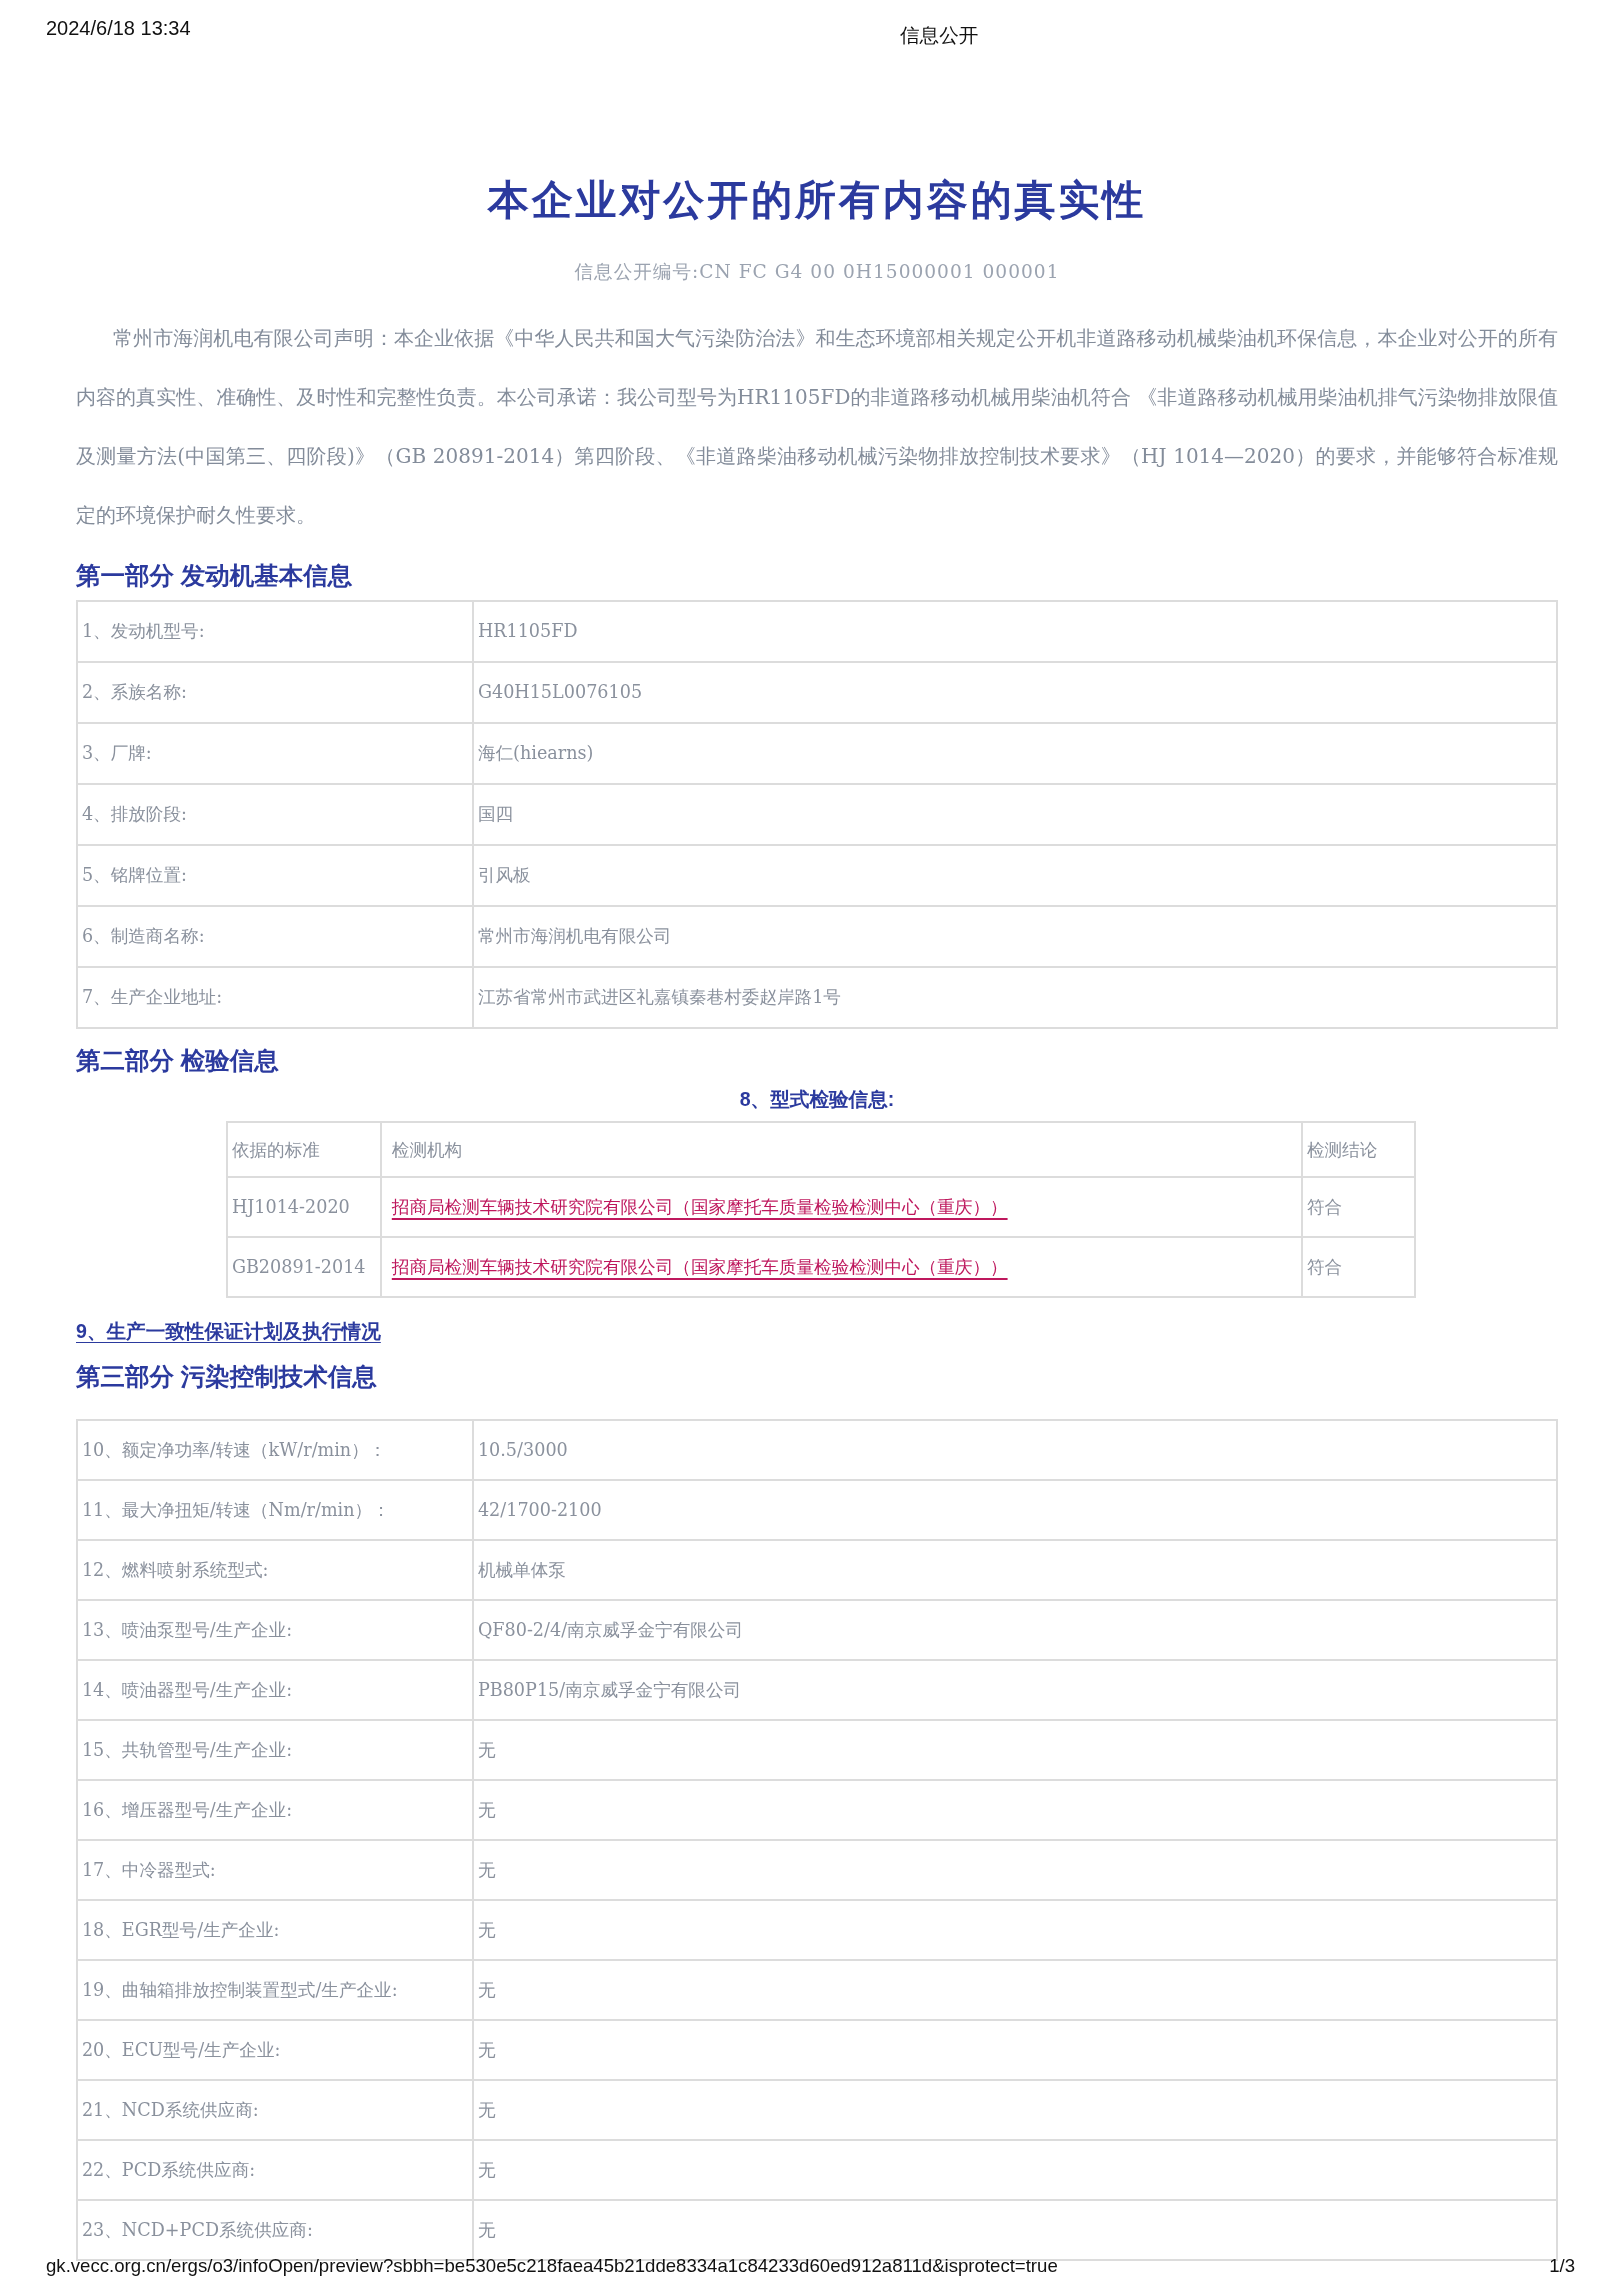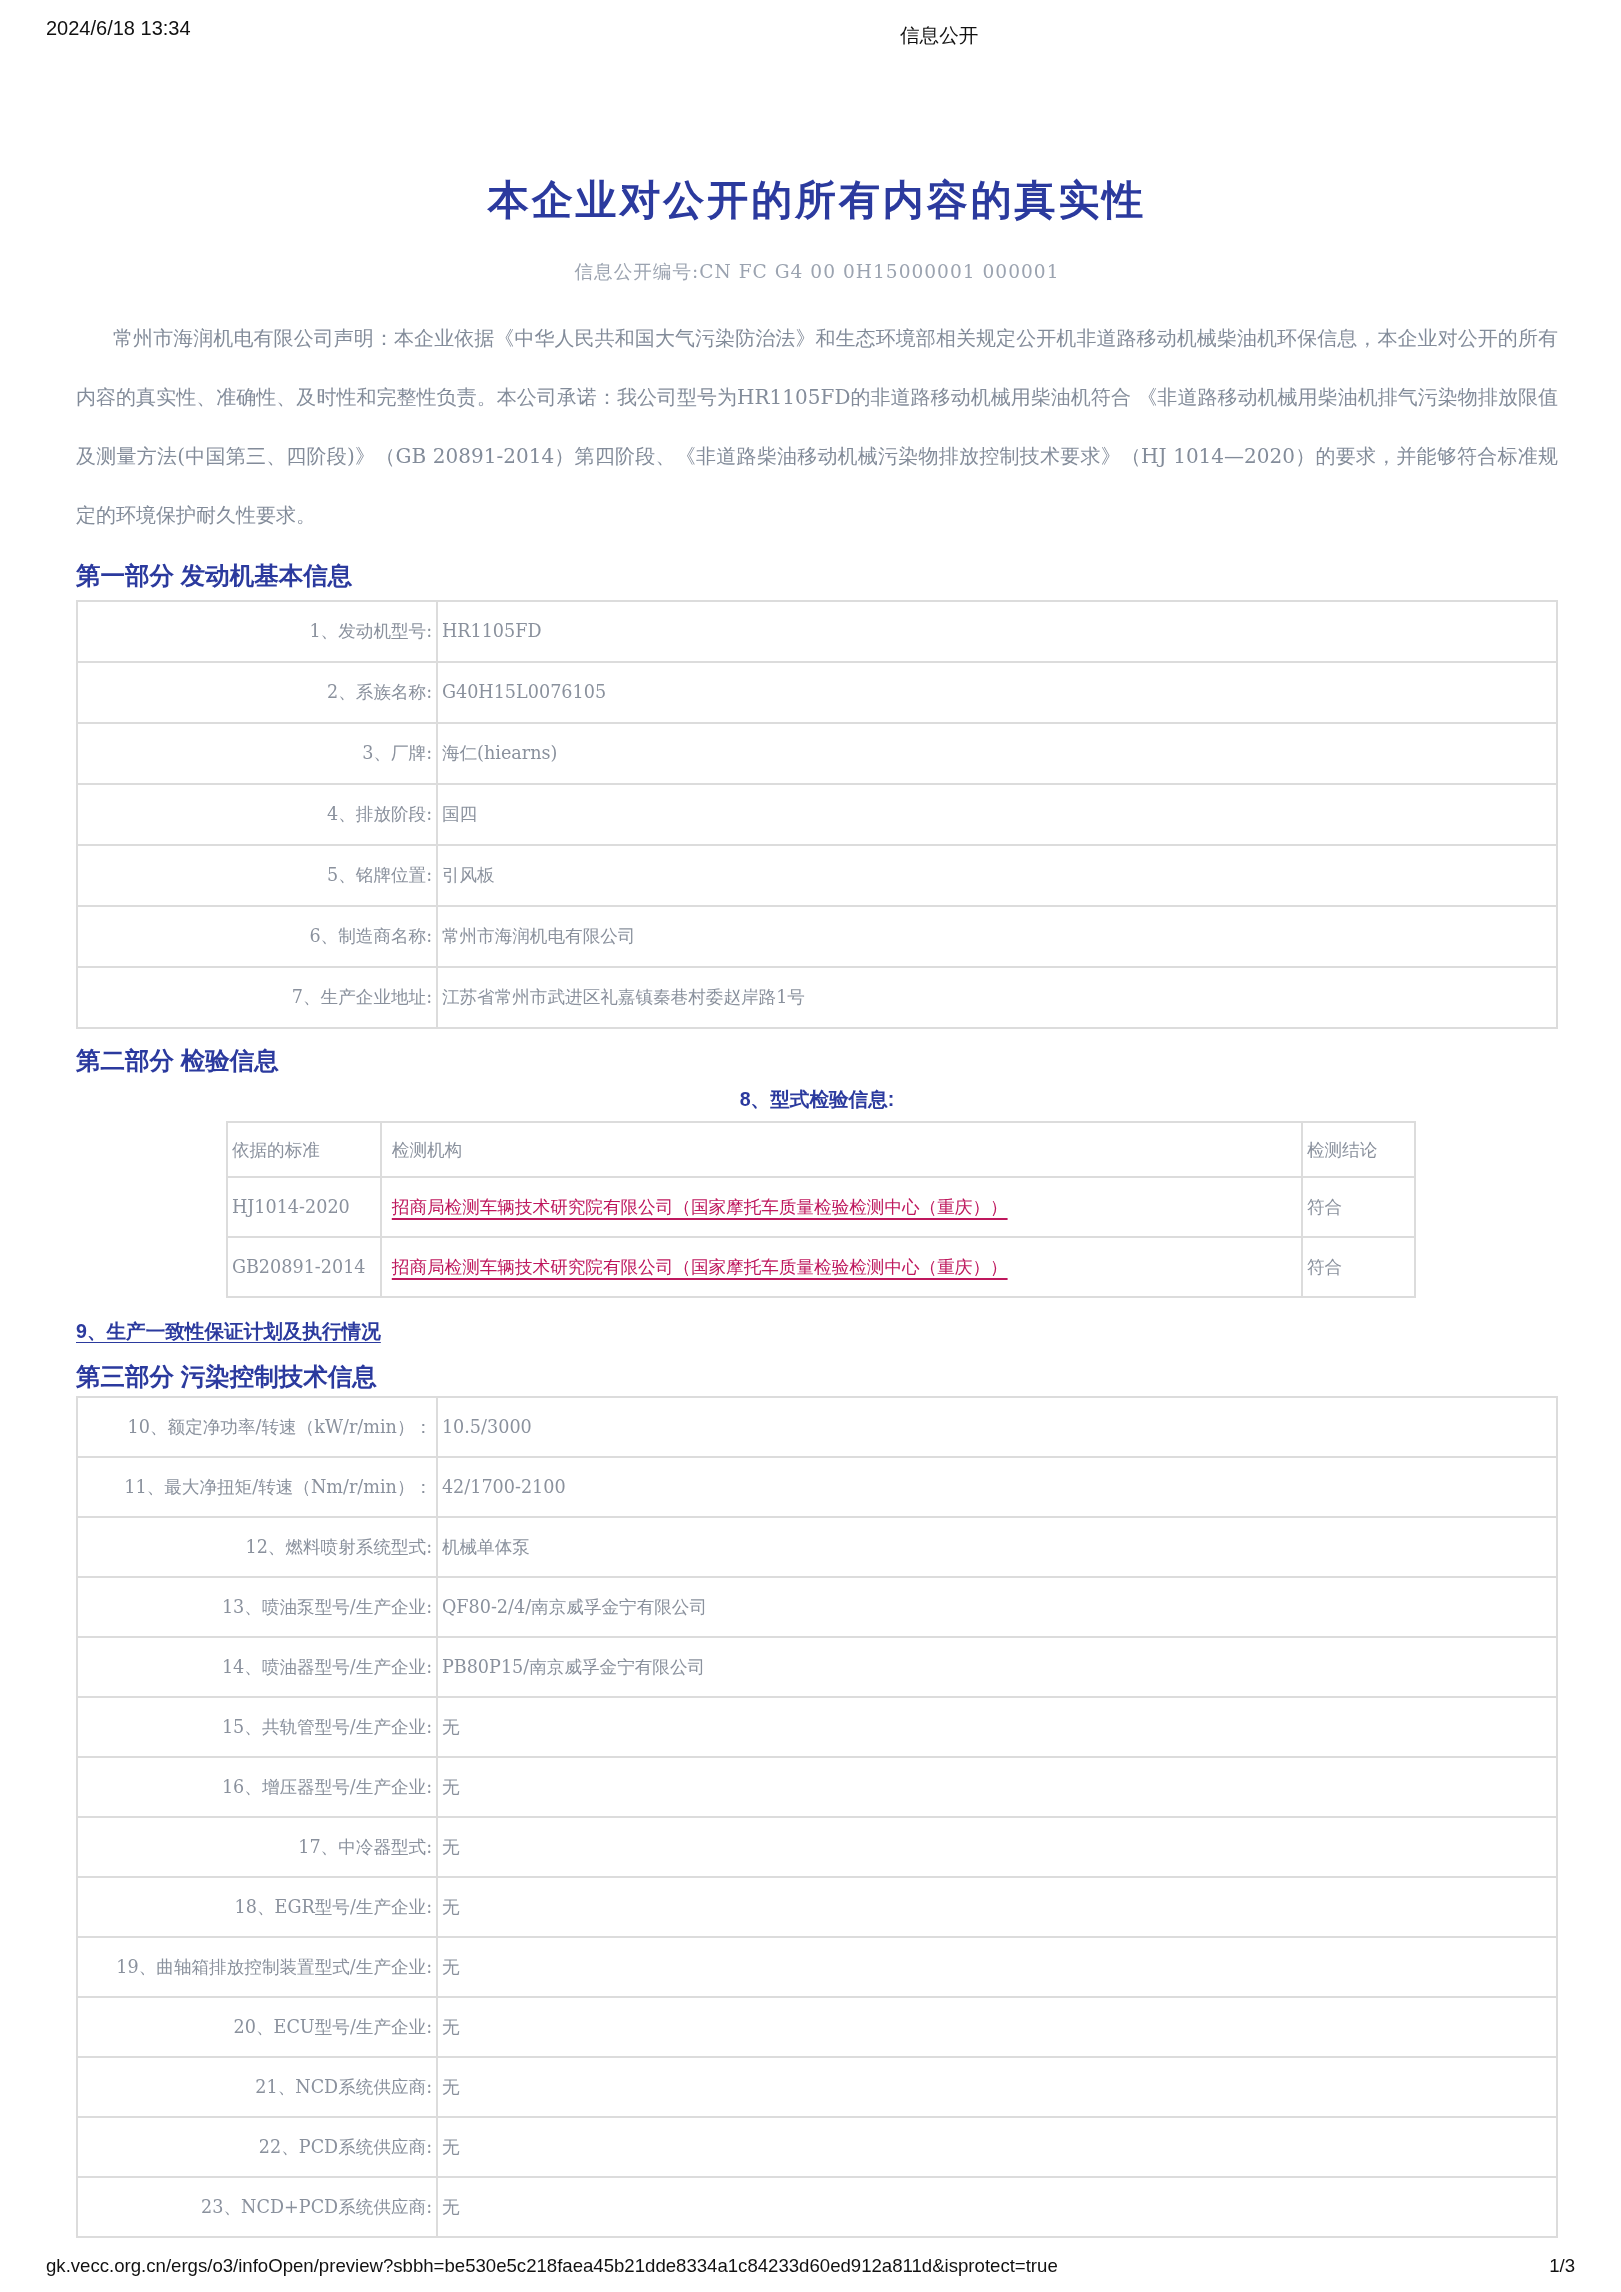--- a/index.html
+++ b/index.html
@@ -88,22 +88,22 @@
     font-size: 17.6px;
     font-weight: normal;
     color: #8a919d;
     text-align: left;
     vertical-align: middle;
     padding: 2px 3.9px;
     overflow: hidden;
   }
   .kv-table { width: 1482px; margin-top: 7.8px; }
   .kv-table td { height: 61px; }
-  .kv-table .cell-label { width: 360px; text-align: right; }
-  .pollution-table { margin-top: 3px; }
+  .kv-table .cell-label { width: 396px; }
+  .pollution-table { margin-top: 26px; }
   .pollution-table td { height: 60px; }
   .inspection-table { width: 1190px; margin-left: 150px; margin-top: 7.8px; }
   .inspection-table th { height: 55px; }
   .inspection-table td { height: 60px; }
   .inspection-table th:nth-child(1), .inspection-table td:nth-child(1) { width: 154px; }
   .inspection-table th:nth-child(3), .inspection-table td:nth-child(3) { width: 113px; }
   .inspection-table td:nth-child(2), .inspection-table th:nth-child(2) { padding-left: 9.8px; }
   .agency-link {
     color: #be185d;
     text-decoration-thickness: 2px;

